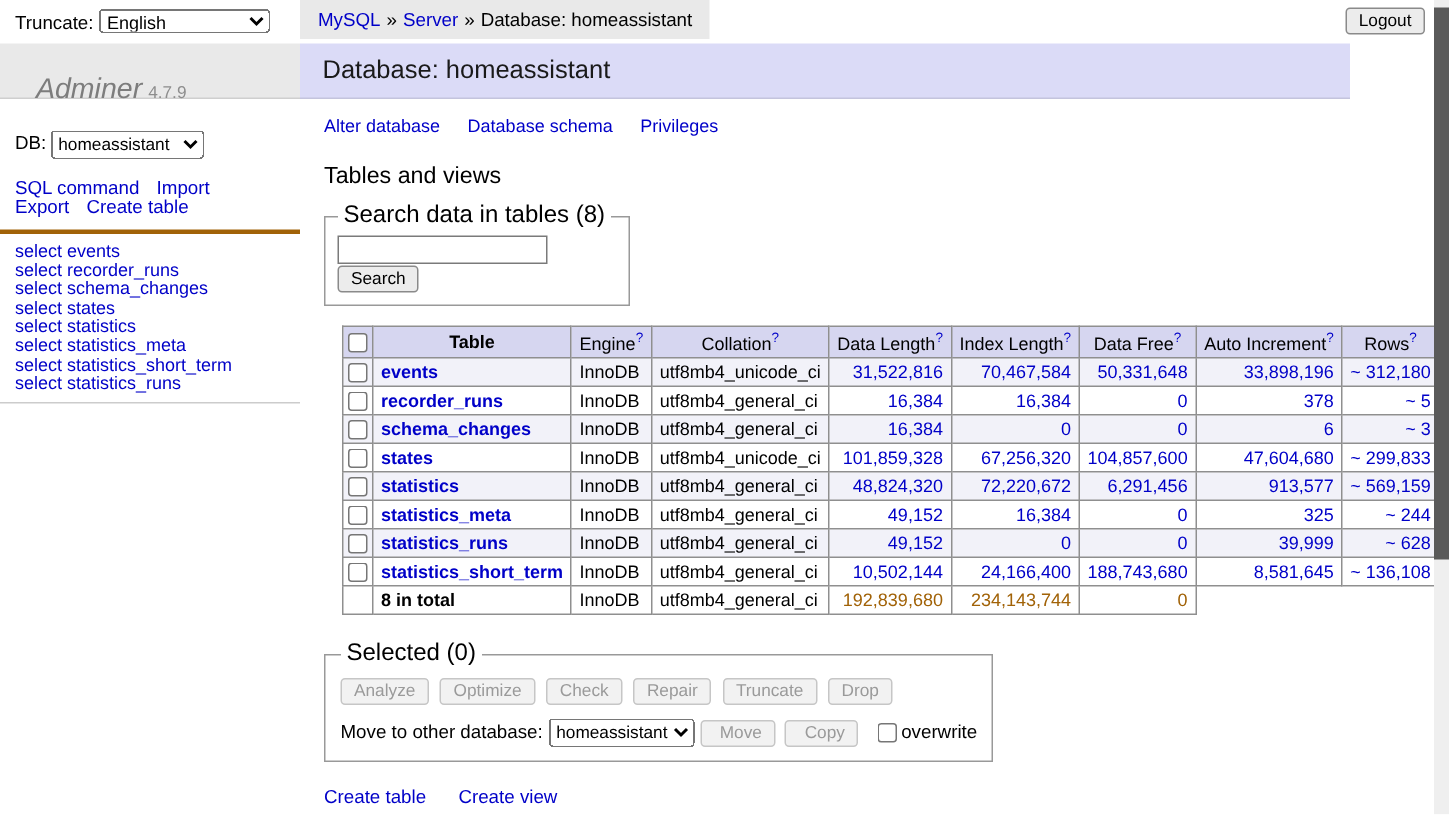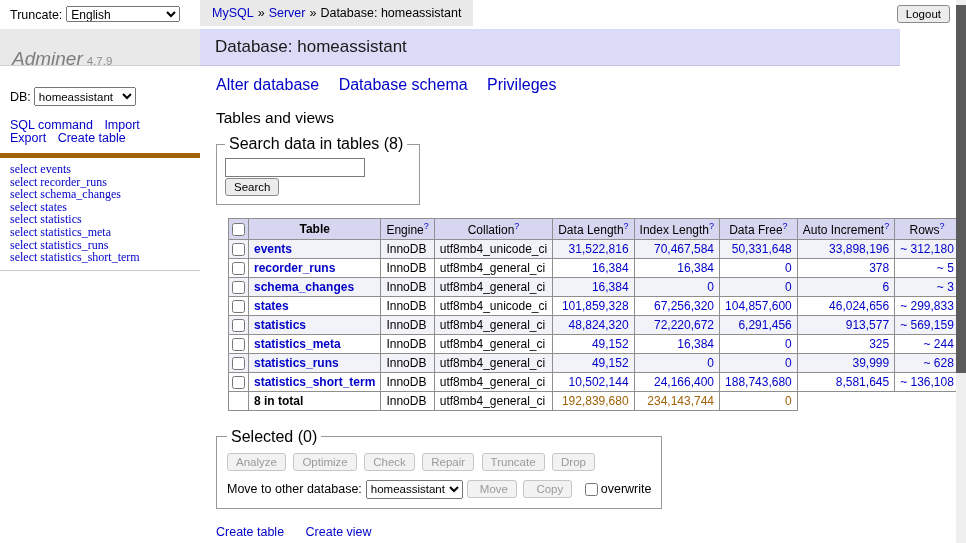--- a/index.html
+++ b/index.html
@@ -14,36 +14,36 @@
   .breadcrumb { position: absolute; top: 0; left: 200px; height: 26px; line-height: 26px;
                 background: #e9e9e9; padding: 0 12px; font-size: 12.5px; white-space: nowrap; }
   .breadcrumb .sep { margin: 0 4px; color: #000; }
   .logout-btn { position: absolute; top: 5px; right: 16px; font-size: 11.5px; padding: 2px 8px;
                 border: 1px solid #8a8a8a; background: #ececec; border-radius: 3px; cursor: pointer;
                 font-family: inherit; }
 
   
   .sidebar { position: absolute; top: 29px; left: 0; width: 200px; }
   .sidebar h1 { margin: 0; height: 37px; background: #e9e9e9; border-bottom: 1px solid #cfcfcf;
-                padding: 7px 12px; font-weight: normal; }
+                padding: 7px 24px; font-weight: normal; }
   .sidebar h1 .app-name { font-style: italic; font-size: 19px; color: #7d7d7d; }
   .sidebar h1 .version { font-size: 11.5px; color: #8d8d8d; margin-left: 4px; }
   .db-row { margin: 21px 0 0 10px; font-size: 12.5px; }
   .db-row select { font-size: 11.5px; width: 102px; height: 19px; margin-left: 3px; }
   .side-links { margin: 13px 10px 0; width: 172px; font-size: 12.5px; line-height: 13px; }
   .side-links a { margin-right: 8px; white-space: nowrap; }
   .table-list { margin: 8px 0 0; padding: 5px 0 6px 10px; width: 200px; list-style: none;
-                border-top: 5px solid #a16207; border-bottom: 1px solid #ccc; font-family: Liberation Serif, serif; }
+                border-top: 3px solid #a16207; border-bottom: 1px solid #ccc; }
   .table-list a { display: block; font-size: 12px; line-height: 12.6px; white-space: nowrap; }
 
   
   .main { position: absolute; top: 29px; left: 200px; width: 700px; }
   .main h2 { margin: 0; height: 37px; background: #dbdbf7; border-bottom: 1px solid #c4c4dd;
              padding: 8px 15px; font-size: 17px; line-height: 20px; font-weight: normal; color: #1a1a1a; }
-  .main-links { margin: 12px 0 0 16px; font-size: 16px; line-height: 13px; }
+  .main-links { margin: 12px 0 0 16px; font-size: 12px; line-height: 13px; }
   .main-links a { margin-right: 15px; }
   .main h3 { font-size: 15.5px; font-weight: 400; color: #000; margin: 17px 0 0 16px; line-height: 19px; }
 
   fieldset { border: 1px solid #999; padding: 4px 8px 8px; margin: 0; }
   legend { font-size: 16px; padding: 0 4px; }
   .search-fs { margin: 8px 0 0 16px; width: 204px; }
   .search-fs input[type="text"] { width: 140px; height: 19px; font-size: 12px; border: 1px solid #7a7a7a; padding: 1px 3px; }
   .btn { font-size: 11.5px; padding: 2px 8px; border: 1px solid #8a8a8a; background: #ececec;
          border-radius: 3px; font-family: inherit; cursor: pointer; }
   .btn.disabled { color: #9a9a9a; background: #f2f2f2; border-color: #c6c6c6; cursor: default; }
@@ -112,22 +112,22 @@
       <span>DB:</span><select><option>homeassistant</option></select>
     </div>
     <p class="side-links" id="sidebar-links"><a>SQL command</a> <a>Import</a> <a>Export</a> <a>Create table</a> </p>
     <div class="table-list" id="table-list">
         <a>select events</a> 
         <a>select recorder_runs</a> 
         <a>select schema_changes</a> 
         <a>select states</a> 
         <a>select statistics</a> 
         <a>select statistics_meta</a> 
+        <a>select statistics_short_term</a> 
         <a>select statistics_runs</a> 
-        <a>select statistics_short_term</a> 
       </div>
   </div>
 
   <div class="main">
     <h2>Database: homeassistant</h2>
 
     <p class="main-links" id="main-links"><a>Alter database</a> <a>Database schema</a> <a>Privileges</a> </p>
 
     <h3>Tables and views</h3>
 
@@ -190,21 +190,21 @@
             <td></td>
           </tr>
           <tr>
             <td class="check"><input type="checkbox" style=""></td>
             <td><a class="tname">states</a></td>
             <td>InnoDB</td>
             <td>utf8mb4_unicode_ci</td>
             <td class="num">101,859,328</td>
             <td class="num">67,256,320</td>
             <td class="num">104,857,600</td>
-            <td class="num">46,024,656</td>
+            <td class="num">47,604,680</td>
             <td class="num">~ 299,833</td>
             <td></td>
           </tr>
           <tr>
             <td class="check"><input type="checkbox" style=""></td>
             <td><a class="tname">statistics</a></td>
             <td>InnoDB</td>
             <td>utf8mb4_general_ci</td>
             <td class="num">48,824,320</td>
             <td class="num">72,220,672</td>

